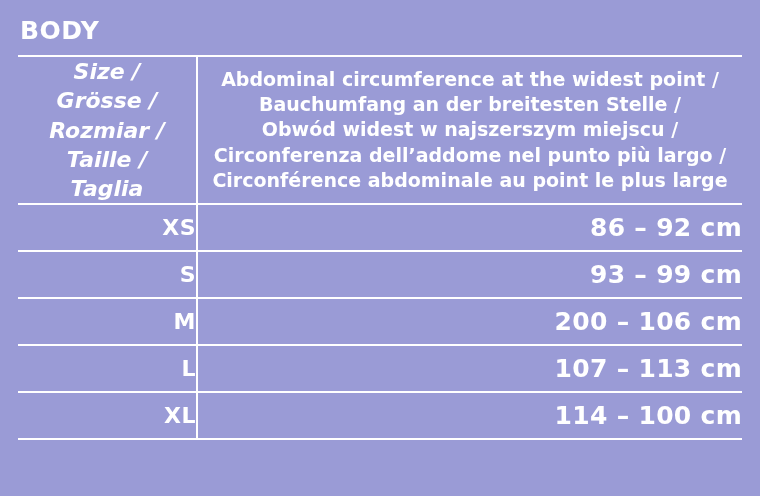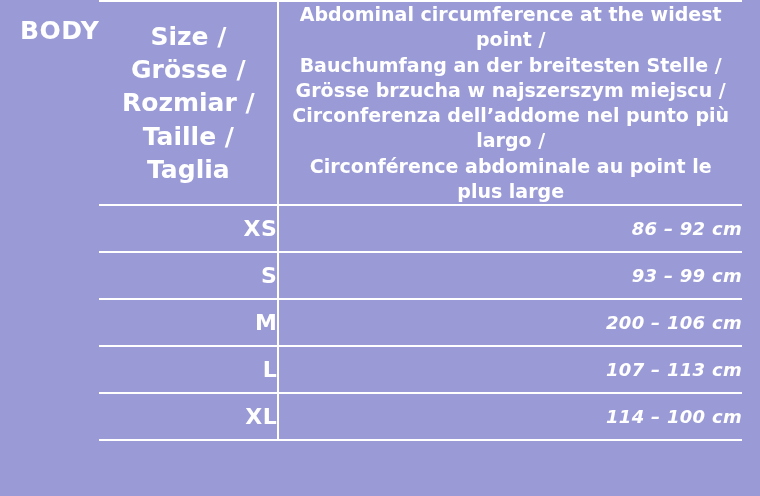--- a/index.html
+++ b/index.html
@@ -13,21 +13,21 @@
     font-family: "DejaVu Sans", "Liberation Sans", sans-serif;
     color: #ffffff;
     overflow: hidden;
   }
   .sheet {
     width: 760px;
     height: 369px;
     box-sizing: border-box;
     padding: 0 18px;
     display: flex;
-    flex-direction: row;
+    flex-direction: column;
   }
   .title {
     font-size: 25px;
     font-weight: bold;
     letter-spacing: 0.5px;
     padding: 16px 0 10px 2px;
   }
   table.size-table {
     width: 100%;
     border-collapse: collapse;
@@ -44,44 +44,44 @@
     border-right: 2px solid #ffffff;
   }
   .col-desc {
     text-align: center;
   }
   .head-row td {
     padding-top: 7px;
     padding-bottom: 9px;
   }
   .head-size-text {
-    font-size: 25px;
+    font-size: 22px;
     font-weight: bold;
     line-height: 1.33;
+    font-style: italic;
   }
   .head-desc-text {
     font-size: 19px;
     font-weight: bold;
     line-height: 1.33;
     padding: 0 6px;
   }
   .data-row td {
     height: 45px;
     text-align: right;
   }
   .size-label {
     font-size: 22px;
     font-weight: bold;
     letter-spacing: 0.5px;
   }
   .measure-value {
-    font-size: 18px;
+    font-size: 25px;
     font-weight: bold;
     letter-spacing: 0.3px;
-    font-style: italic;
   }
 </style>
 </head>
 <body>
 
 <div class="sheet">
 
   <div class="title">BODY</div>
 
   <table class="size-table">
@@ -90,21 +90,21 @@
         <td class="col-size">
           <div class="head-size-text">Size /</div>
           <div class="head-size-text">Grösse /</div>
           <div class="head-size-text">Rozmiar /</div>
           <div class="head-size-text">Taille /</div>
           <div class="head-size-text">Taglia</div>
         </td>
         <td class="col-desc">
           <div class="head-desc-text">Abdominal circumference at the widest point /</div>
           <div class="head-desc-text">Bauchumfang an der breitesten Stelle /</div>
-          <div class="head-desc-text">Grösse brzucha w najszerszym miejscu /</div>
+          <div class="head-desc-text">Obwód widest w najszerszym miejscu /</div>
           <div class="head-desc-text lang-alt">Circonferenza dell’addome nel punto più largo /</div>
           <div class="head-desc-text lang-alt">Circonférence abdominale au point le plus large</div>
         </td>
       </tr>
 
       <tr class="data-row">
         <td class="col-size">
           <span class="size-label">XS</span>
         </td>
         <td class="col-desc">

